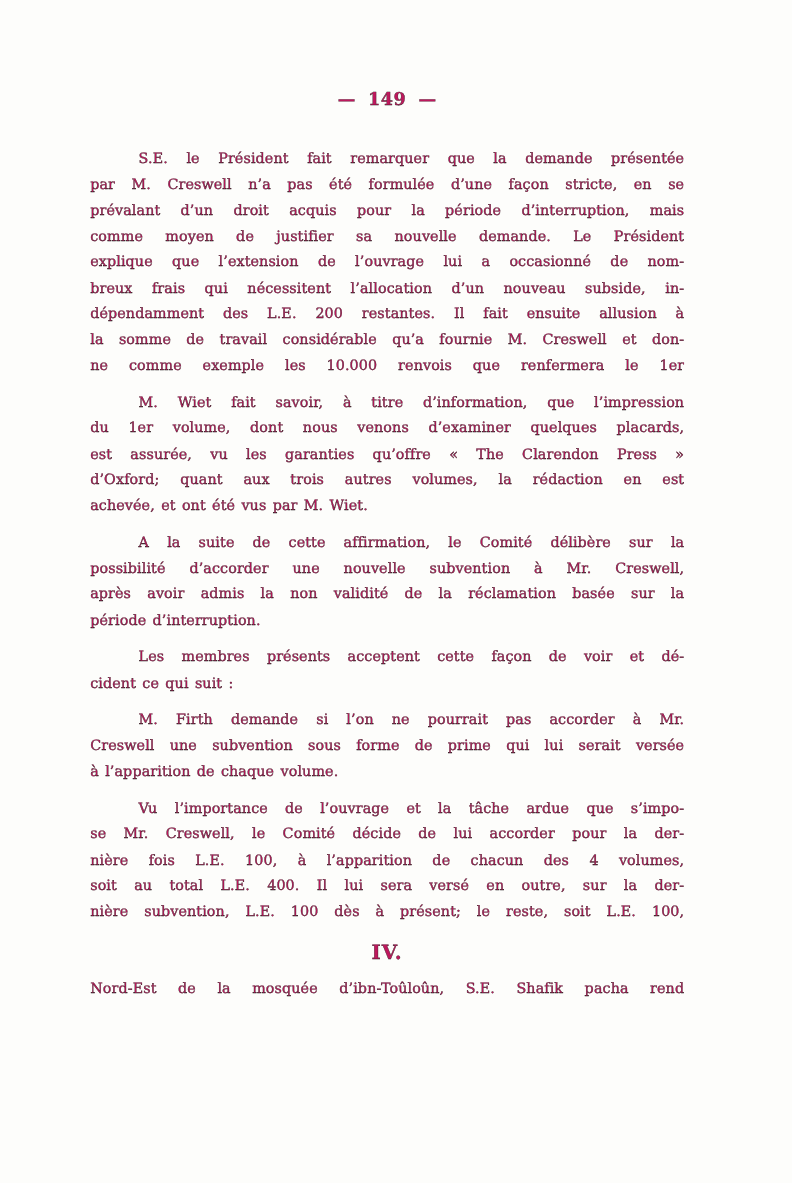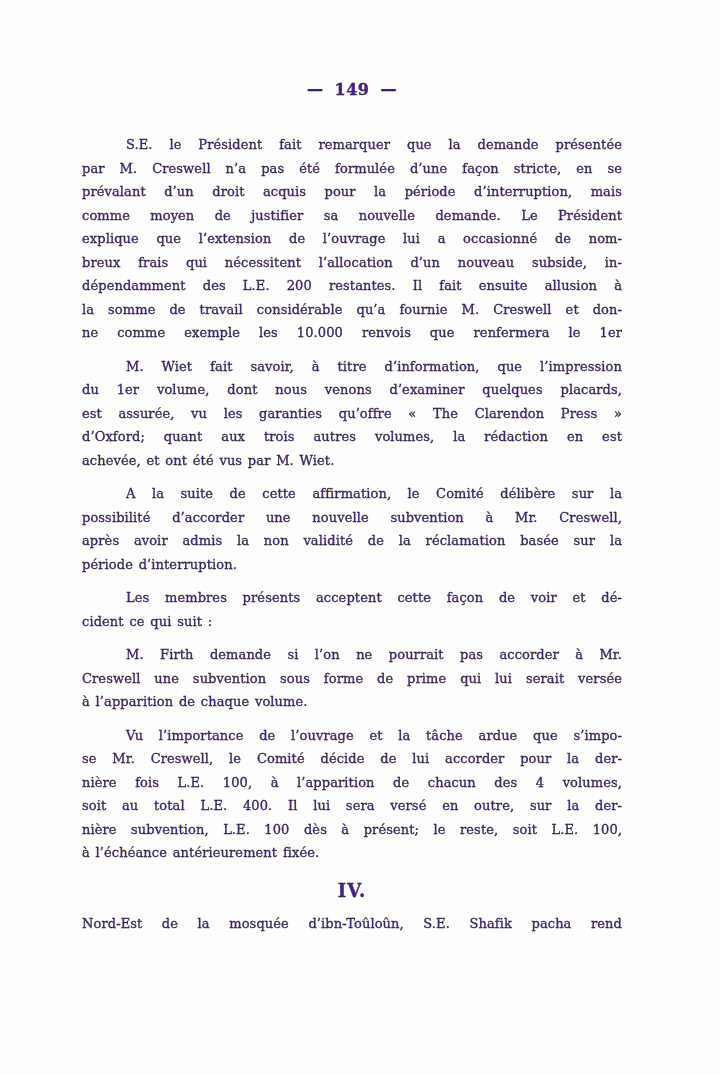--- a/index.html
+++ b/index.html
@@ -6,21 +6,21 @@
   body {
     width: 720px; height: 1075px;
     background: #ffffff;
     overflow: hidden;
   }
   .page {
     position: relative;
     width: 720px; height: 1075px;
     background: #fdfdfb;
     font-family: "DejaVu Serif", "Liberation Serif", serif;
-    color: #4c1d95;
+    color: #be185d;
     -webkit-text-stroke: 0.3px #1d1b18;
   }
   .content {
     position: absolute;
     left: 82px; top: 0;
     width: 540px;
   }
   .pagenum {
     margin-top: 80px;
     height: 20px; line-height: 20px;
@@ -102,21 +102,20 @@
         <div class="ln">Creswell une subvention sous forme de prime qui lui serait versée</div>
         <div class="ln last">à l’apparition de chaque volume.</div>
       </div>
 
       <div class="para">
         <div class="ln first">Vu l’importance de l’ouvrage et la tâche ardue que s’impo-</div>
         <div class="ln">se Mr. Creswell, le Comité décide de lui accorder pour la der-</div>
         <div class="ln">nière fois L.E. 100, à l’apparition de chacun des 4 volumes,</div>
         <div class="ln">soit au total L.E. 400. Il lui sera versé en outre, sur la der-</div>
         <div class="ln">nière subvention, L.E. 100 dès à présent; le reste, soit L.E. 100,</div>
-        <div class="ln last">à l’échéance antérieurement fixée.</div>
       </div>
 
       <div class="heading">IV.</div>
 
       <div class="para">
         <div class="ln">Nord-Est de la mosquée d’ibn-Toûloûn, S.E. Shafik pacha rend</div>
       </div>
 
     </div>
   </div>

